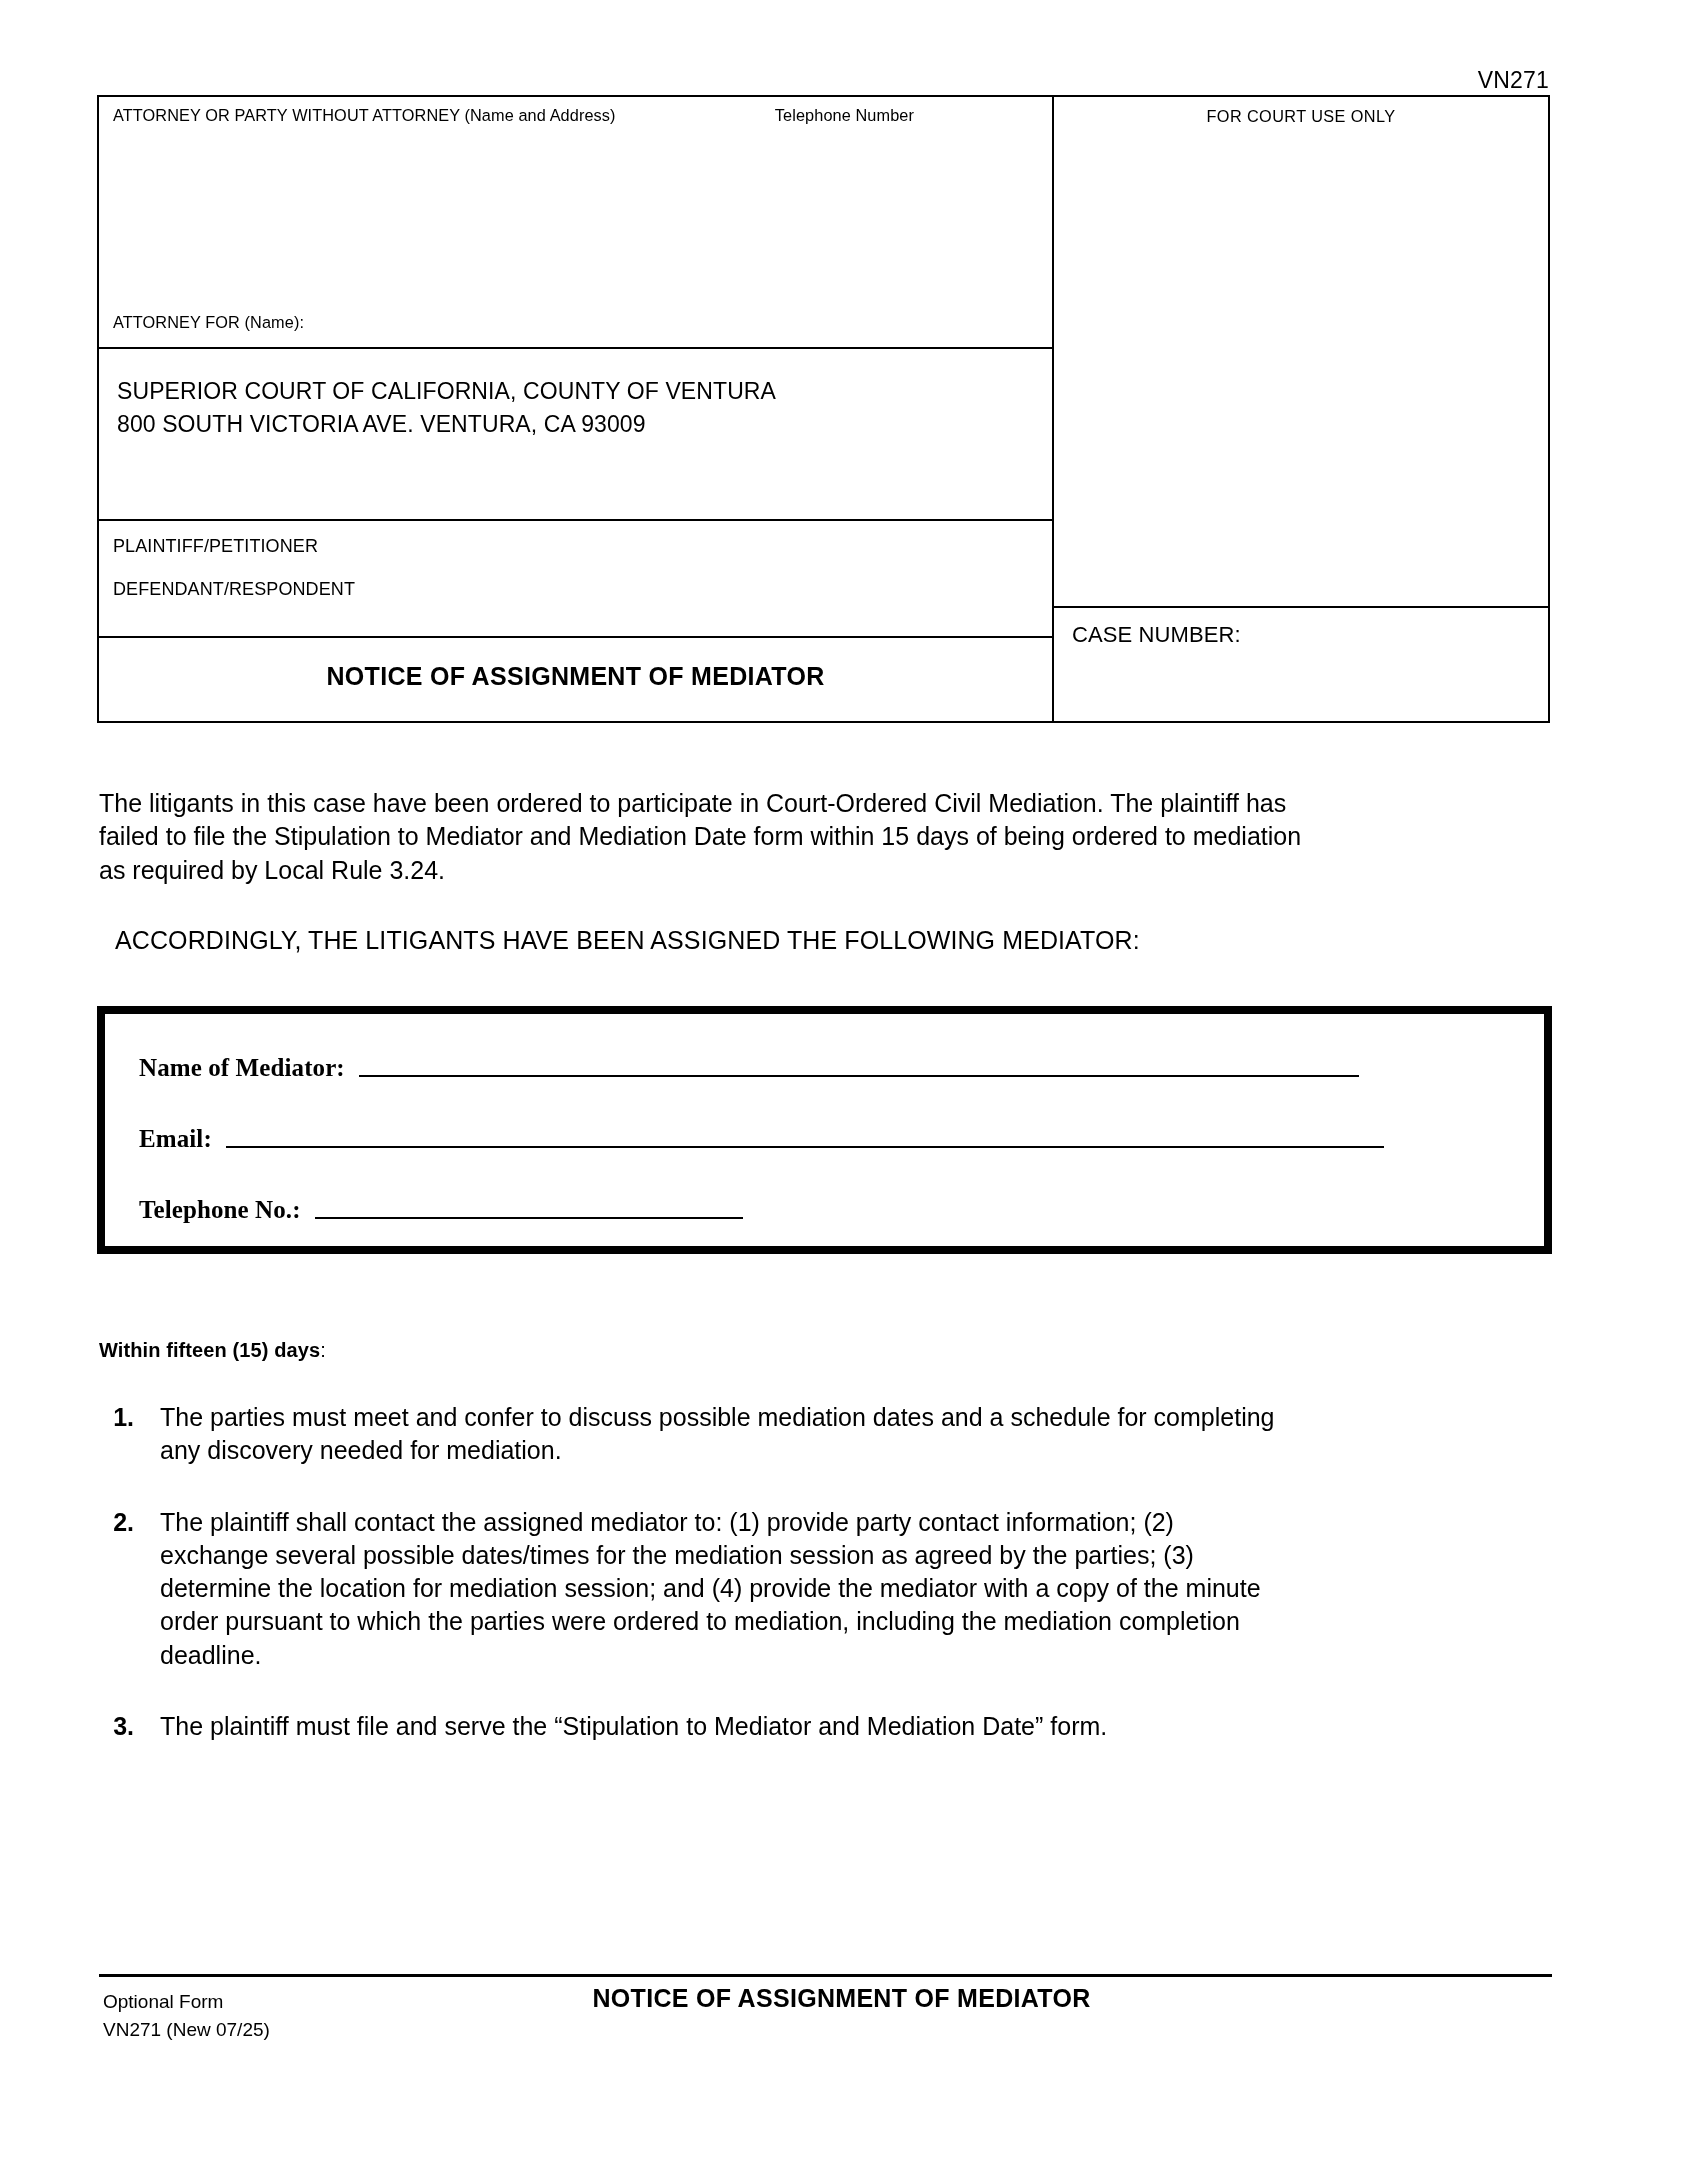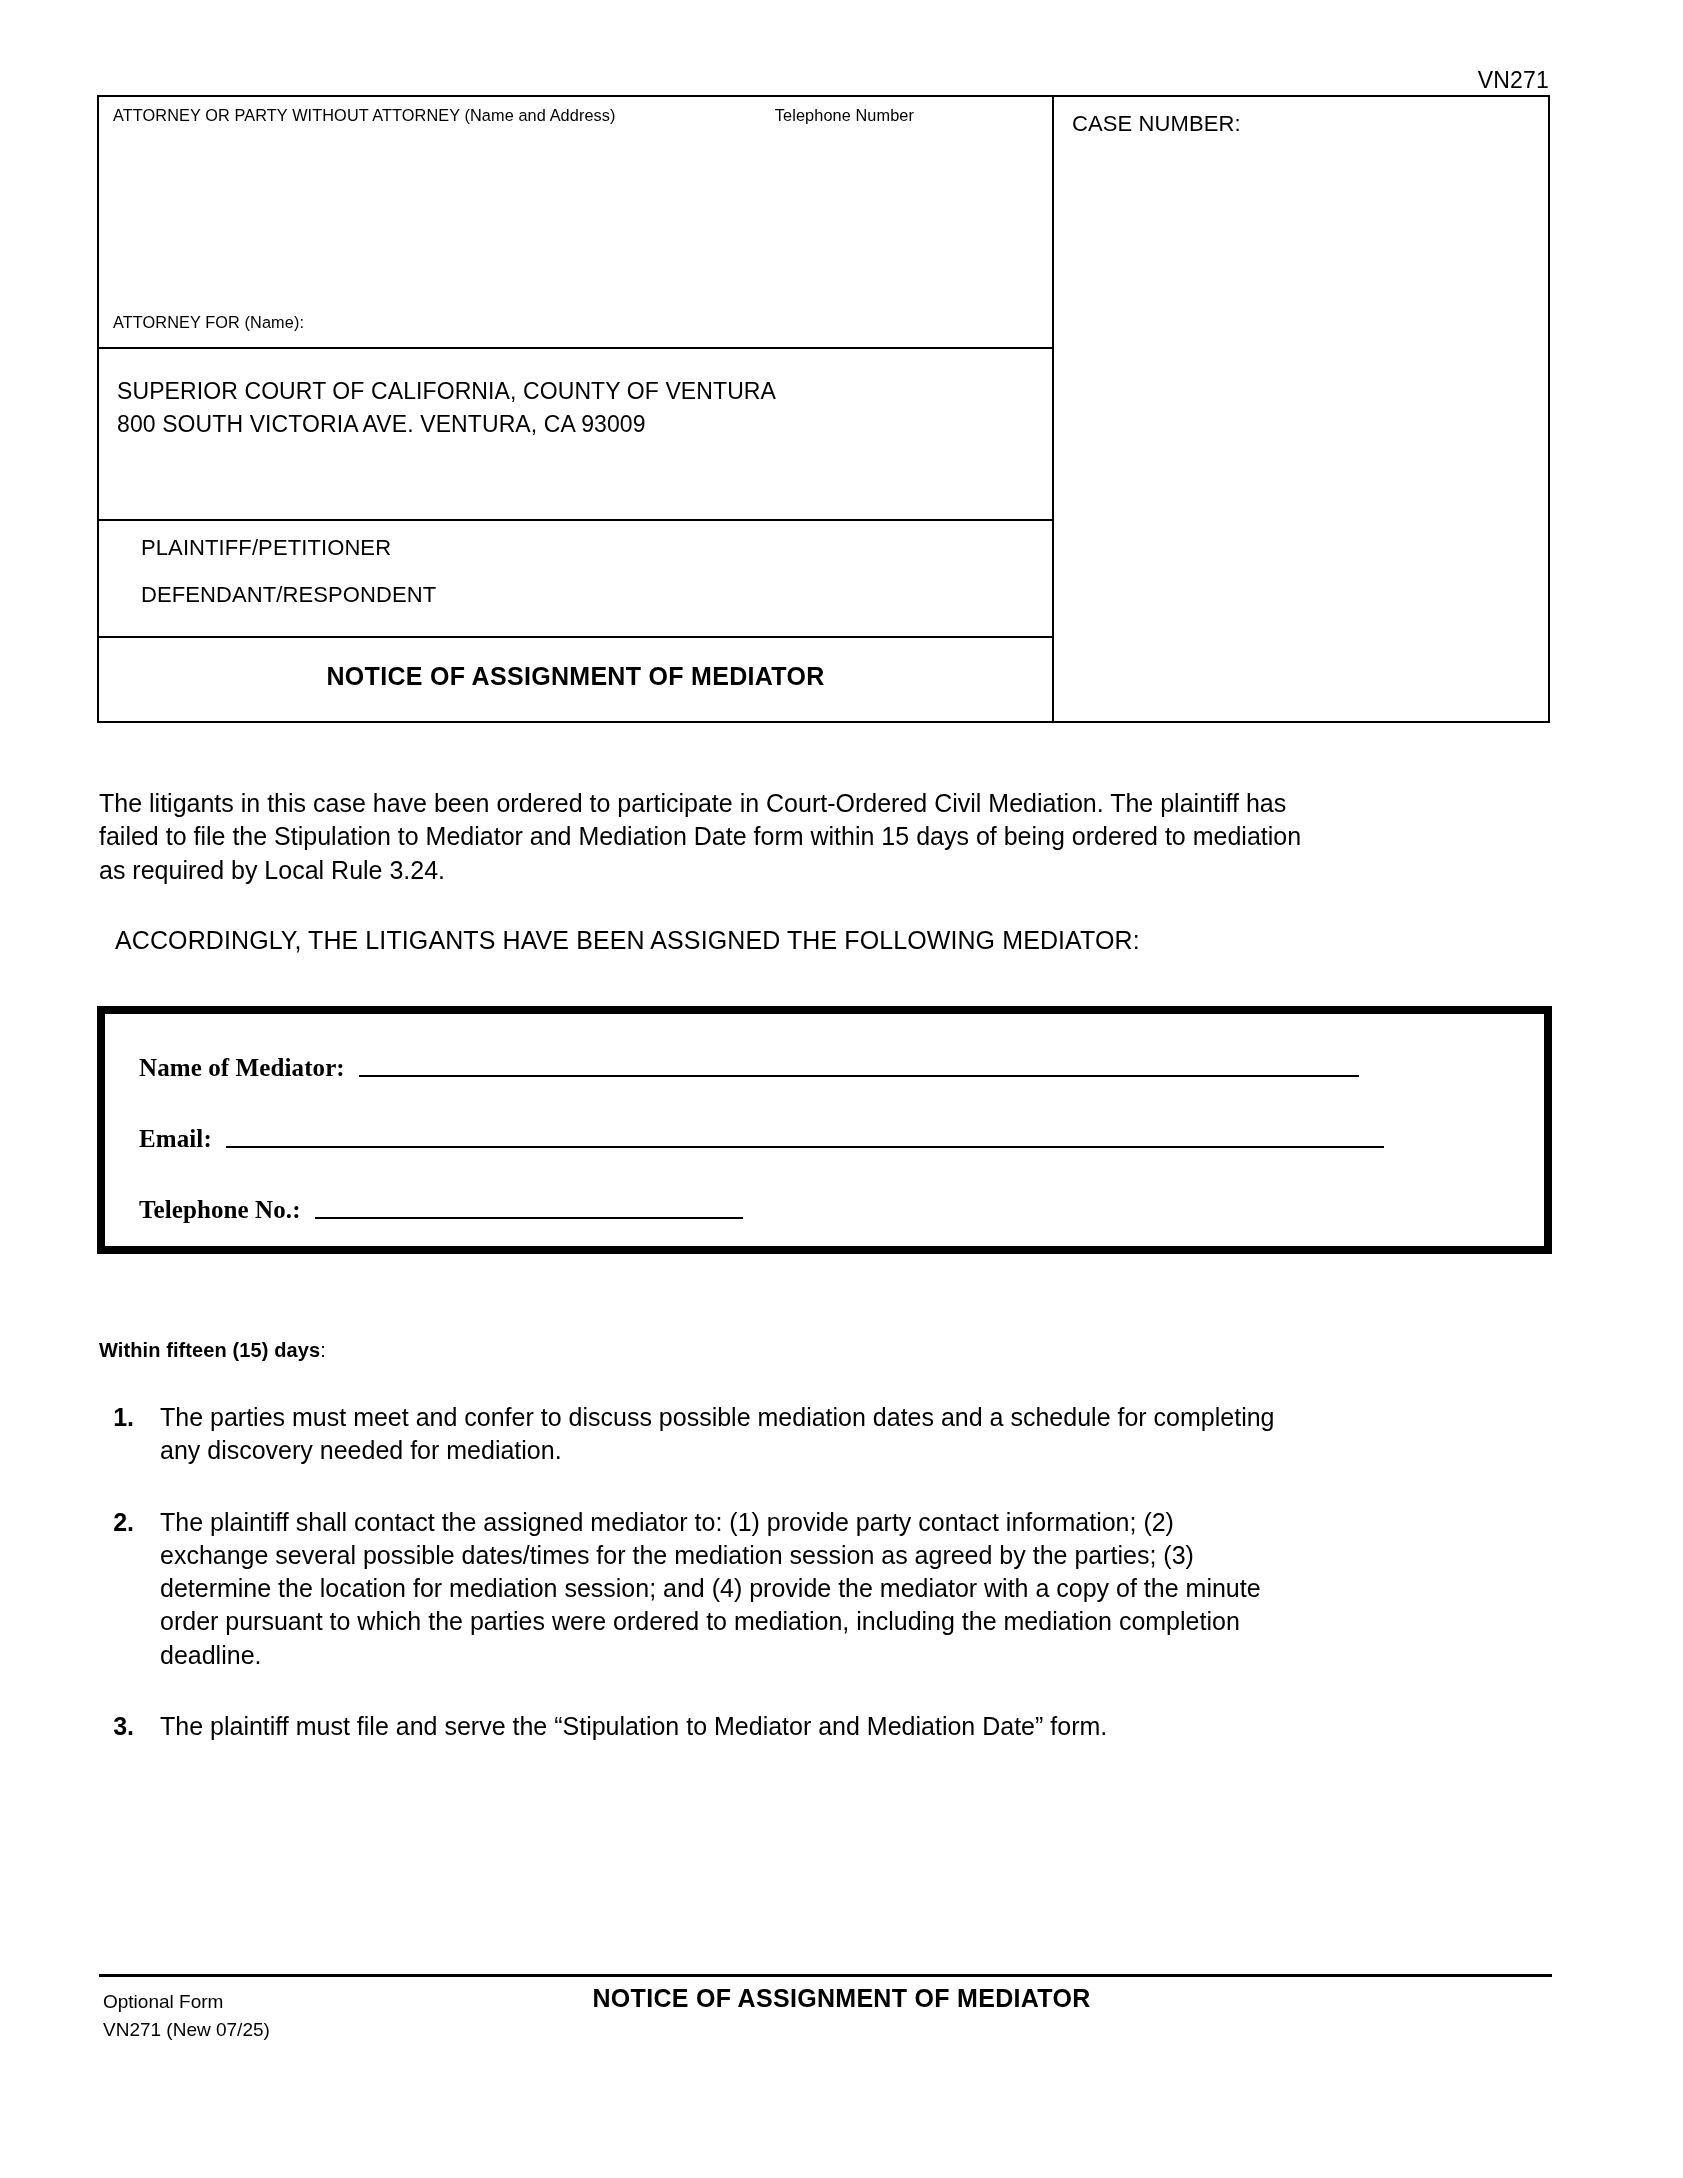--- a/index.html
+++ b/index.html
@@ -99,24 +99,23 @@
     letter-spacing: 0.1px;
     white-space: nowrap;
   }
 
   .cell-parties {
     height: 117px;
     border-bottom: 2.5px solid #000;
     padding: 16px 14px 0 14px;
   }
   .party-line {
-    font-size: 22px;
+    font-size: 18px;
     line-height: 1.0;
     letter-spacing: 0.1px;
-    margin-left: 28px;
   }
   .party-line + .party-line { margin-top: 25px; }
 
   .cell-title {
     height: 83px;
     display: flex;
     align-items: center;
     justify-content: center;
     padding-bottom: 6px;
   }
@@ -299,20 +298,23 @@
         <div class="party-line">DEFENDANT/RESPONDENT</div>
       </div>
 
       <div class="cell cell-title">
         <div class="title-text">NOTICE OF ASSIGNMENT OF MEDIATOR</div>
       </div>
 
     </div>
 
     <div class="caption-right">
+      <div class="cell cell-courtuse">
+        <span class="courtuse-label">FOR COURT USE ONLY</span>
+      </div>
       <div class="cell cell-casenum">
         <span class="casenum-label">CASE NUMBER:</span>
       </div>
     </div>
 
   </div>
 
   <div class="body-para">
     <span class="l">The litigants in this case have been ordered to participate in Court-Ordered Civil Mediation. The plaintiff has</span>
     <span class="l">failed to file the Stipulation to Mediator and Mediation Date form within 15 days of being ordered to mediation</span>

